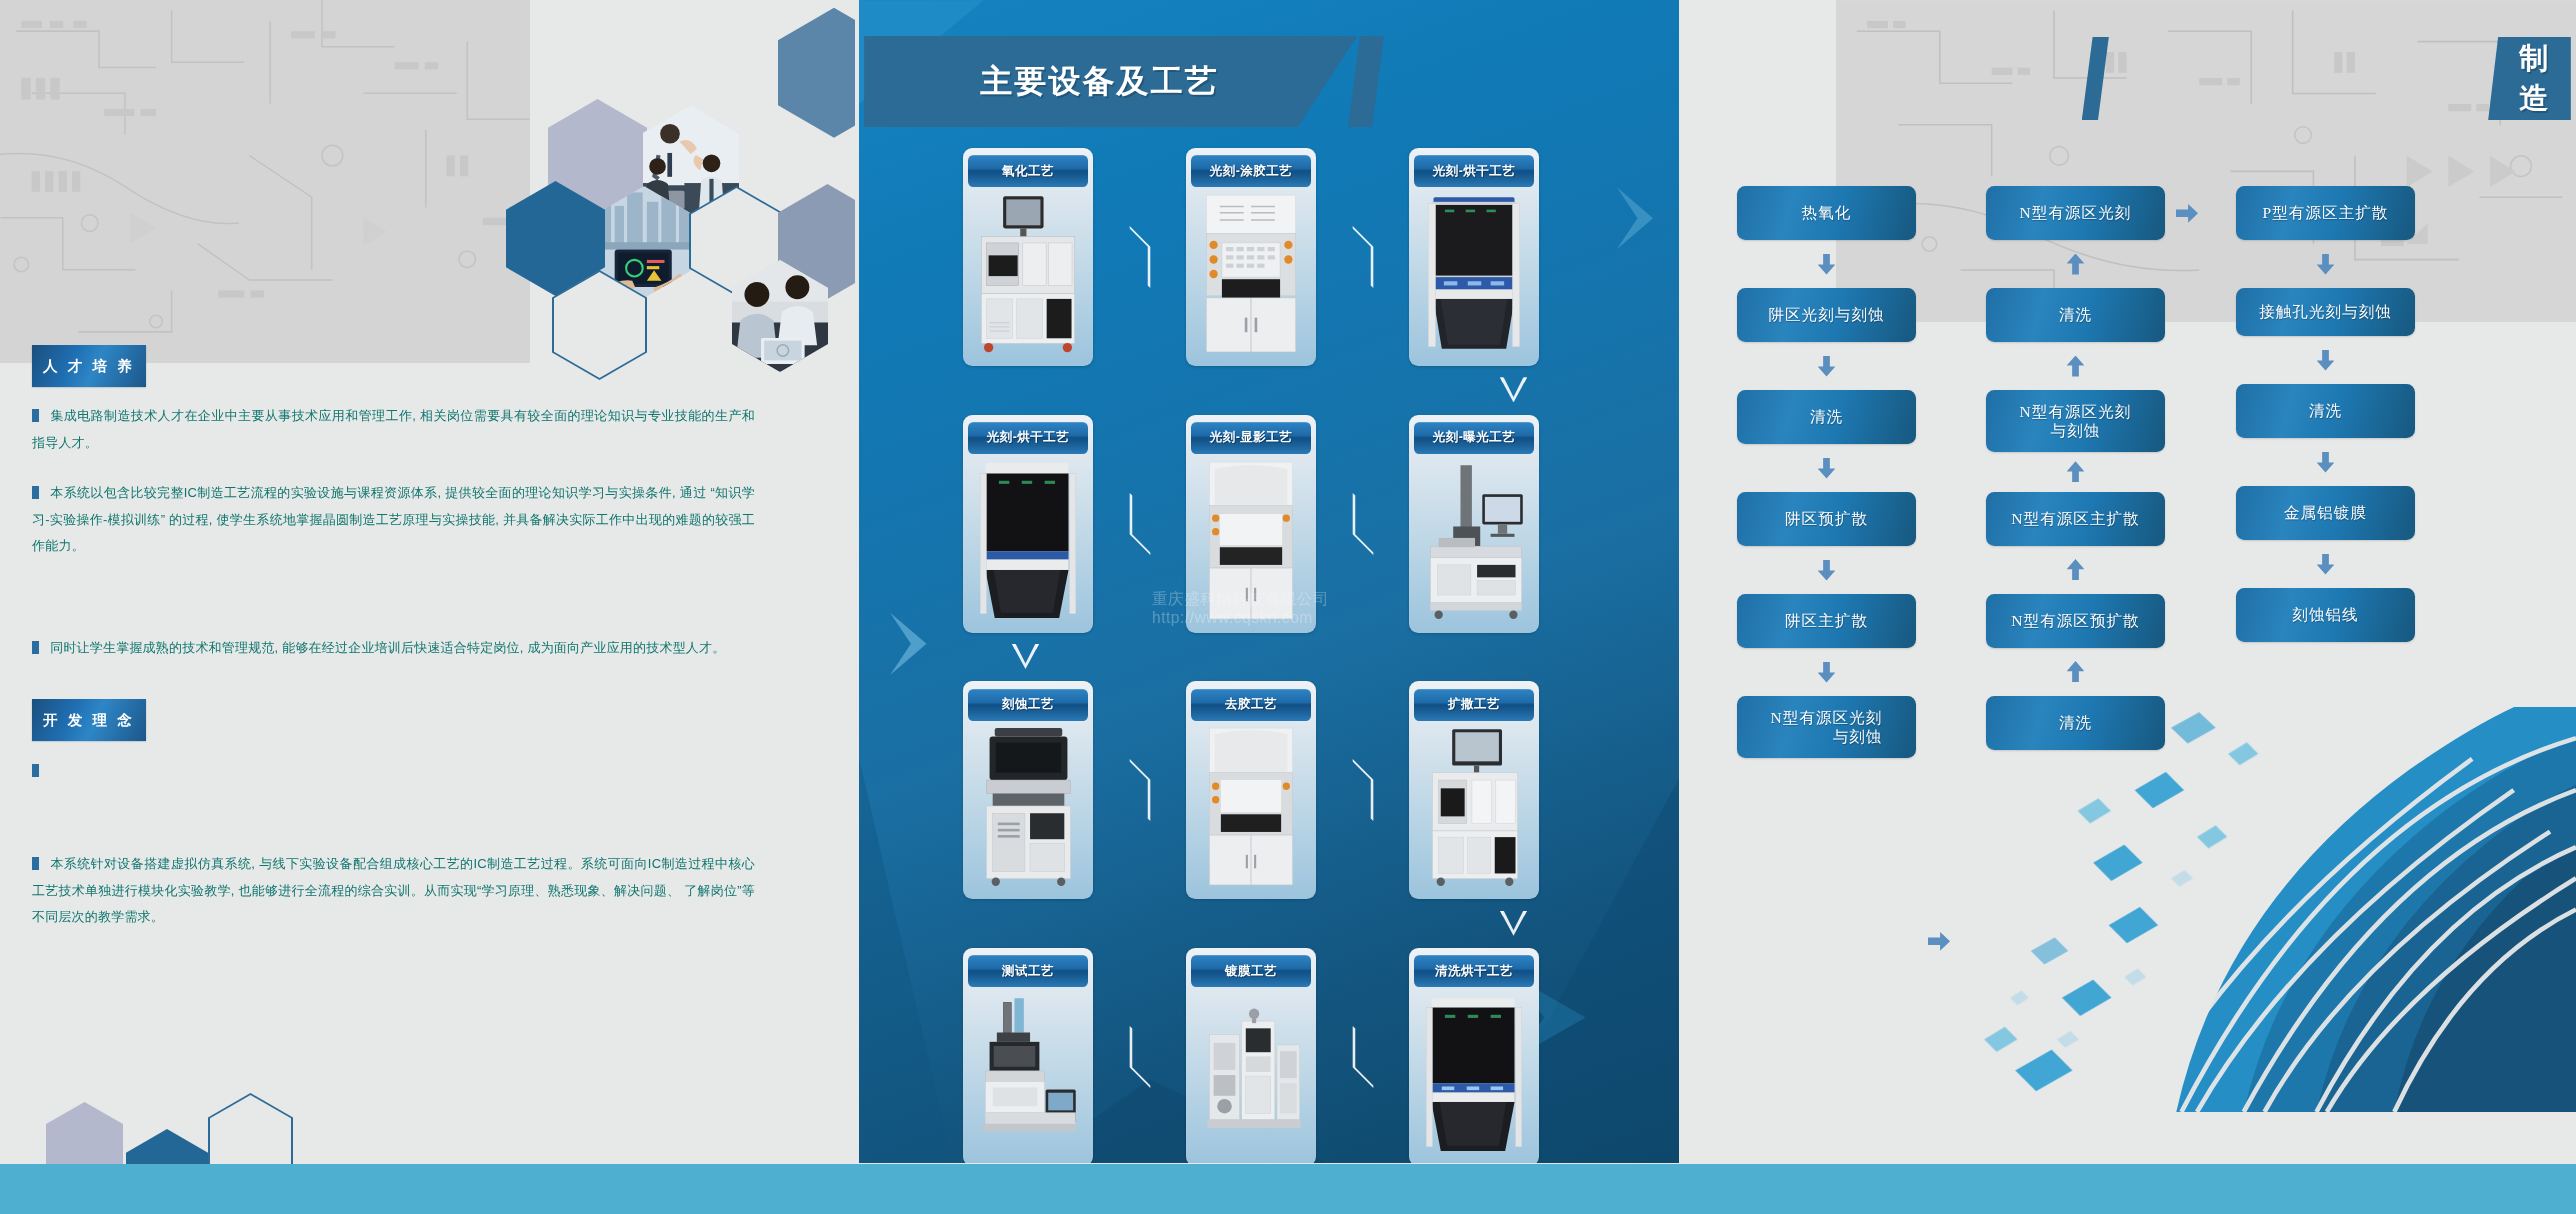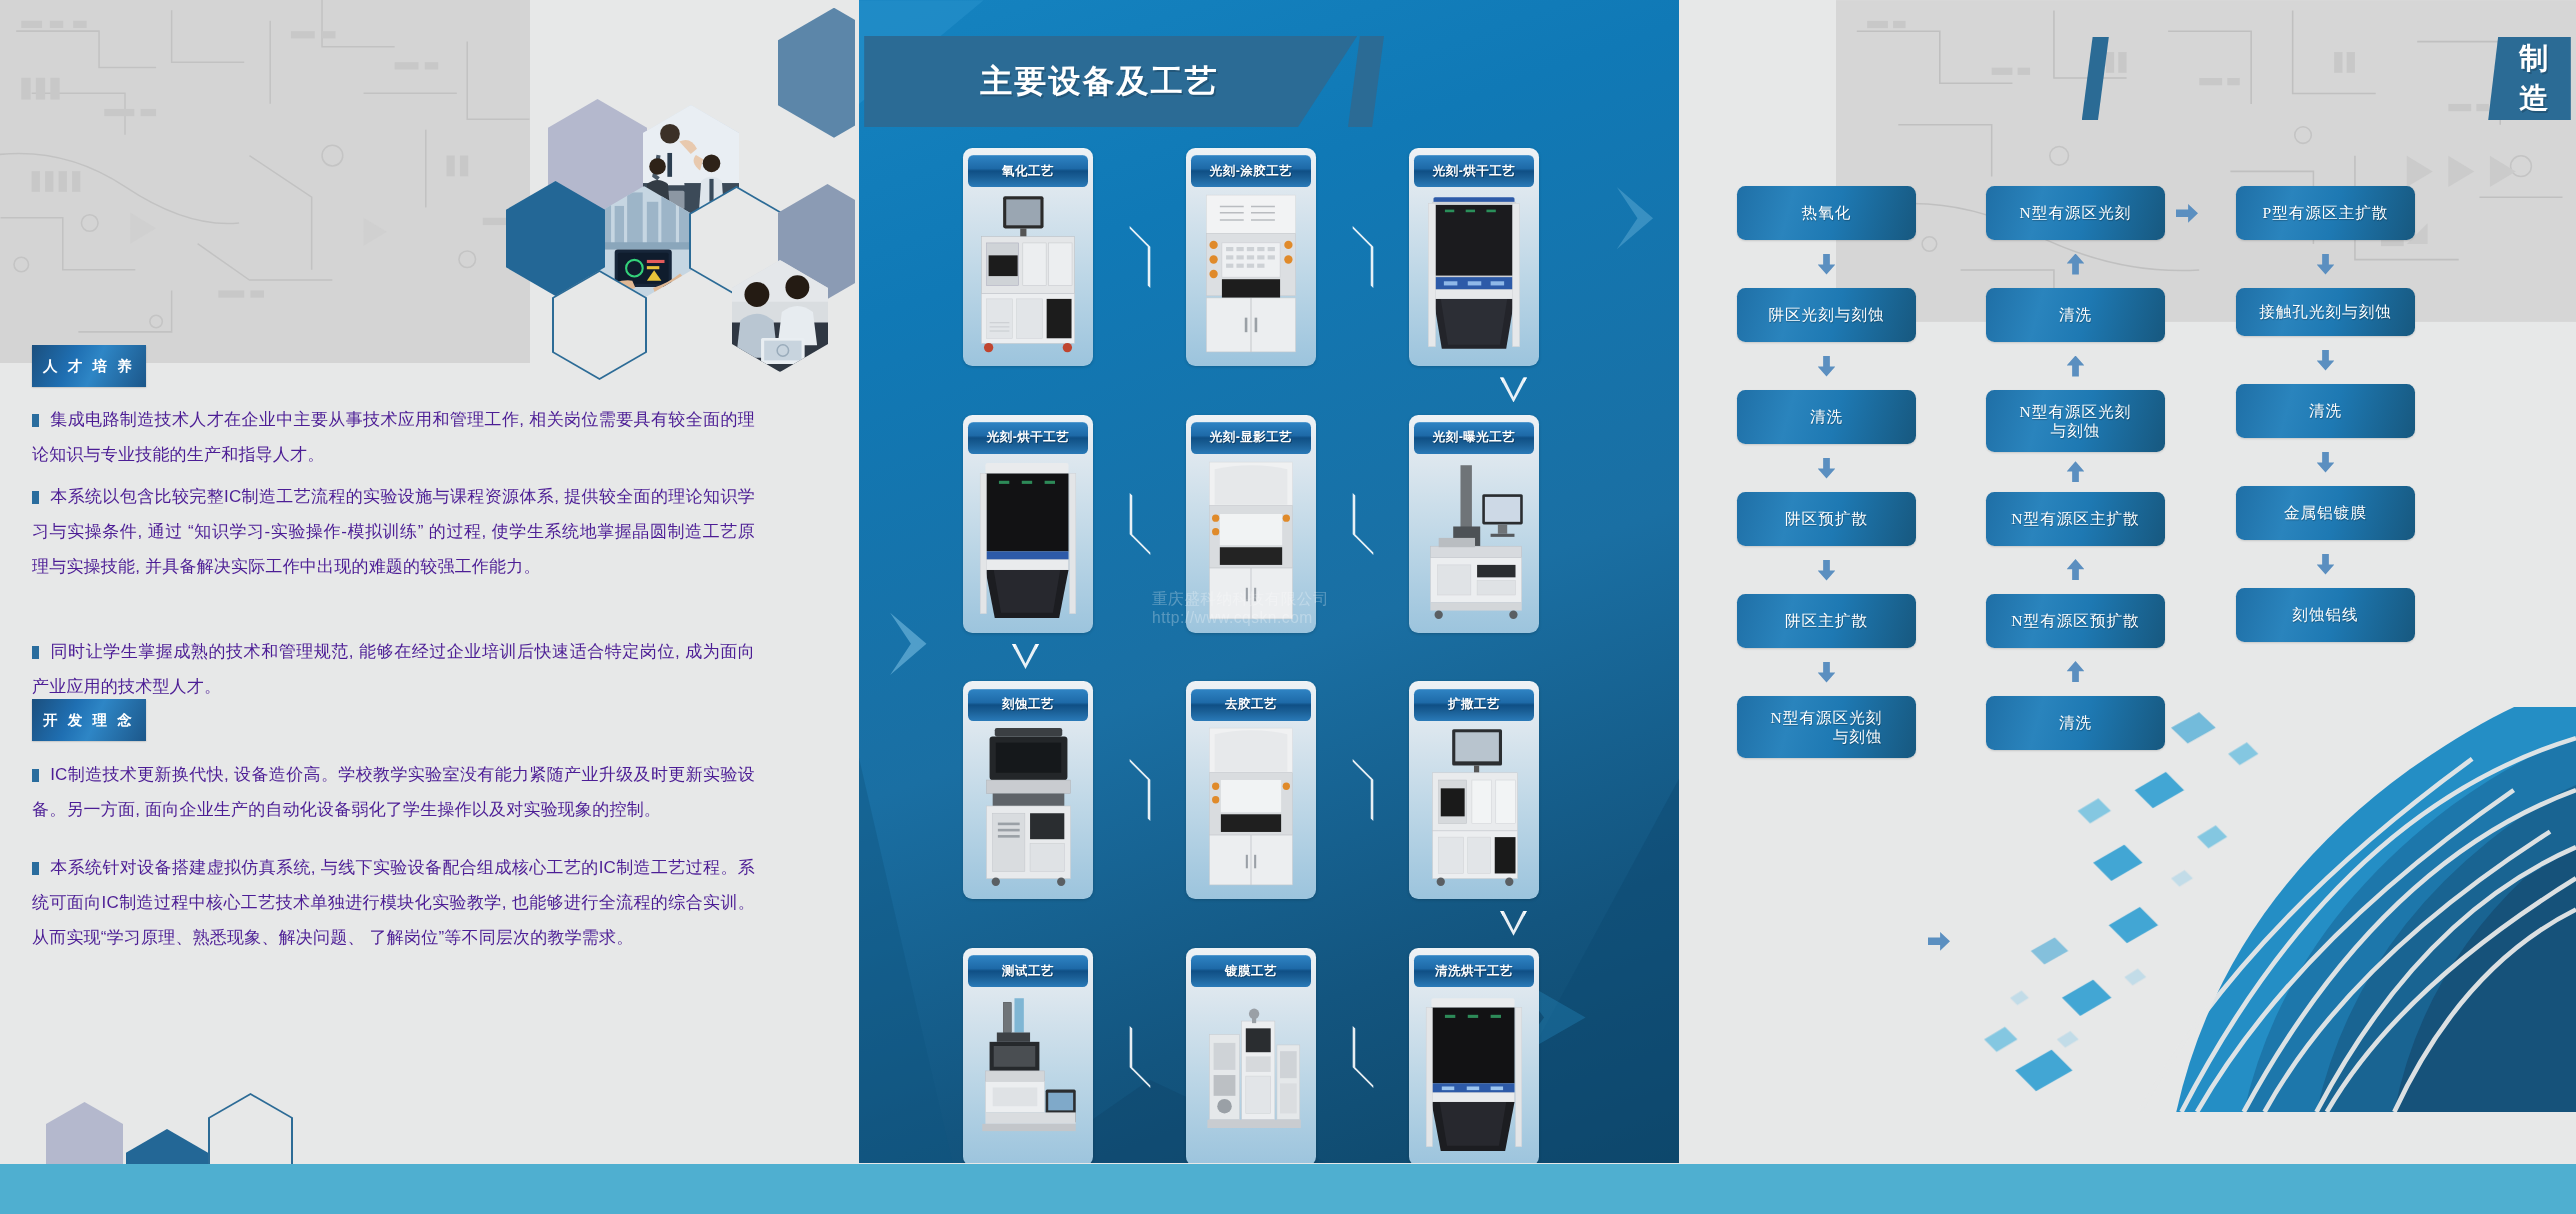--- a/index.html
+++ b/index.html
@@ -43,21 +43,21 @@
 
   .section-badge{
     position:absolute;
     background: linear-gradient(115deg,#1b4f7e 0%, #1f6fb2 35%, #2e86c6 55%, #1c578a 100%);
     color:#fff; font-weight:bold; letter-spacing:3.1px;
     display:flex; align-items:center; justify-content:center;
     font-size:14.5px;
     box-shadow: 0 0.5px 1.6px rgba(0,0,0,.25);
   }
   .para{
-    position:absolute; color:#4c1d95; font-size:17px; line-height:2.05;
+    position:absolute; color:#0f766e; font-size:13px; line-height:2.05;
     text-align:justify; letter-spacing:0.2px;
   }
   .para .bullet{
     display:inline-block; width:6.8px; height:12.5px; background:#2a6d9e;
     vertical-align:-1.6px; margin-right:11.4px;
   }
 
   
   #center-panel{
     position:absolute; left:859px; top:0; width:820px; height:1163px;
@@ -336,21 +336,21 @@
     </p>
     <p class="para" style="left:32px; top:635px; width:723px;">
       <span class="bullet"></span><span>同时让学生掌握成熟的技术和管理规范, 能够在经过企业培训后快速适合特定岗位, 成为面向产业应用的技术型人才。</span>
     </p>
 
     <div class="section-badge" style="left:32px; top:699px; width:114px; height:42px;">
       <span>开 发 理 念</span>
     </div>
 
     <p class="para" style="left:32px; top:758px; width:723px;">
-      <span class="bullet"></span><span>IC制造技术更新换代快, 设备造价高。学校教学实验室没有能力紧随产业升级及时更新实验设备。另一方面, 面向企业生产的自动化设备弱化了学生操作以及对实验现象的控制。</span>
+      <span class="bullet"></span>
     </p>
     <p class="para" style="left:32px; top:851px; width:723px;">
       <span class="bullet"></span><span>本系统针对设备搭建虚拟仿真系统, 与线下实验设备配合组成核心工艺的IC制造工艺过程。系统可面向IC制造过程中核心工艺技术单独进行模块化实验教学, 也能够进行全流程的综合实训。从而实现“学习原理、熟悉现象、解决问题、 了解岗位”等不同层次的教学需求。</span>
     </p>
 
     <div class="hex" style="left:46px; top:1102px; width:77px; height:88px;">
       <div class="hex-shape" style="background:#b4b8cd;"></div>
     </div>
     <div class="hex" style="left:126px; top:1129px; width:82px; height:95px;">
       <div class="hex-shape" style="background:#236796;"></div>

